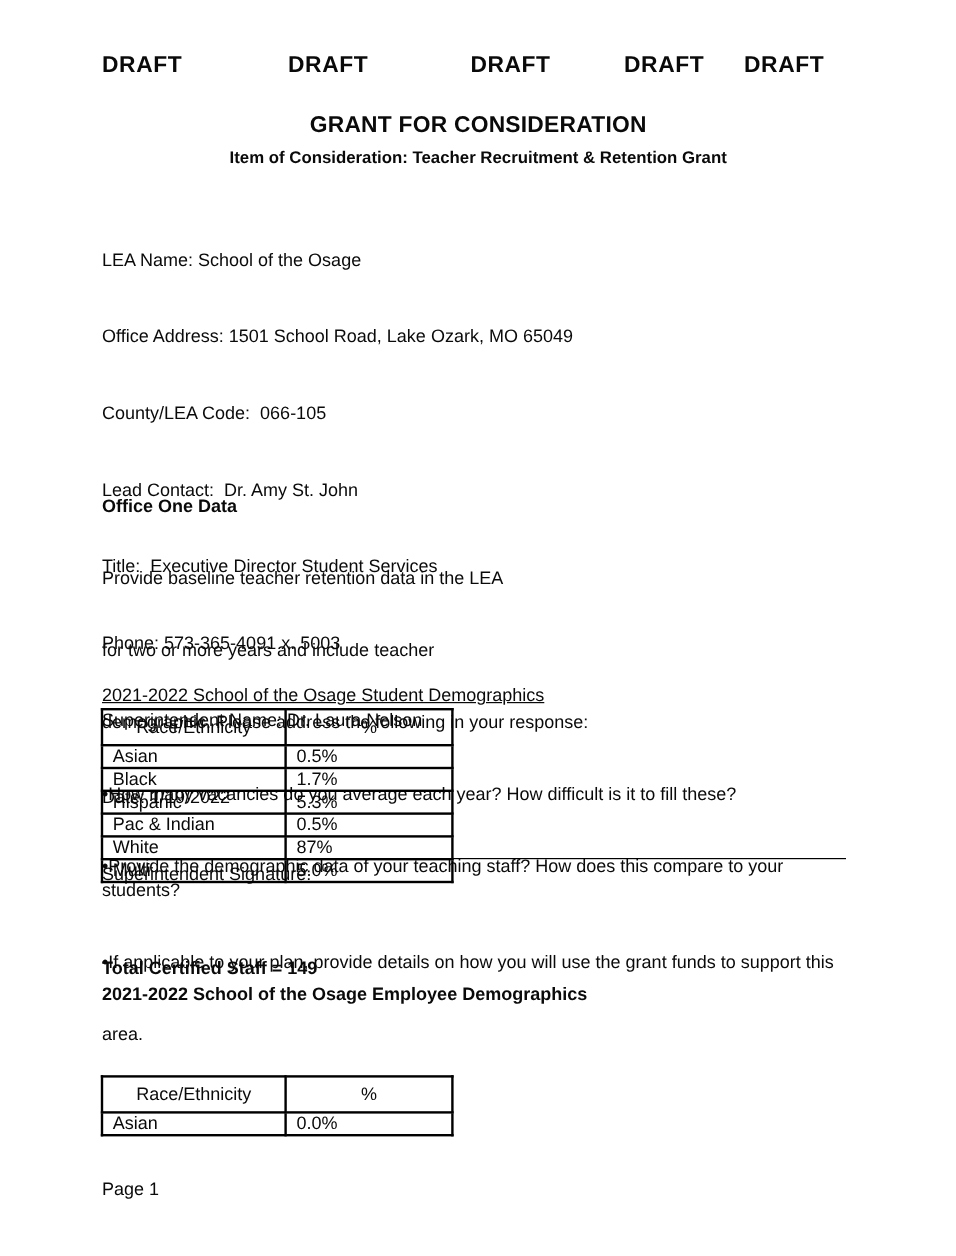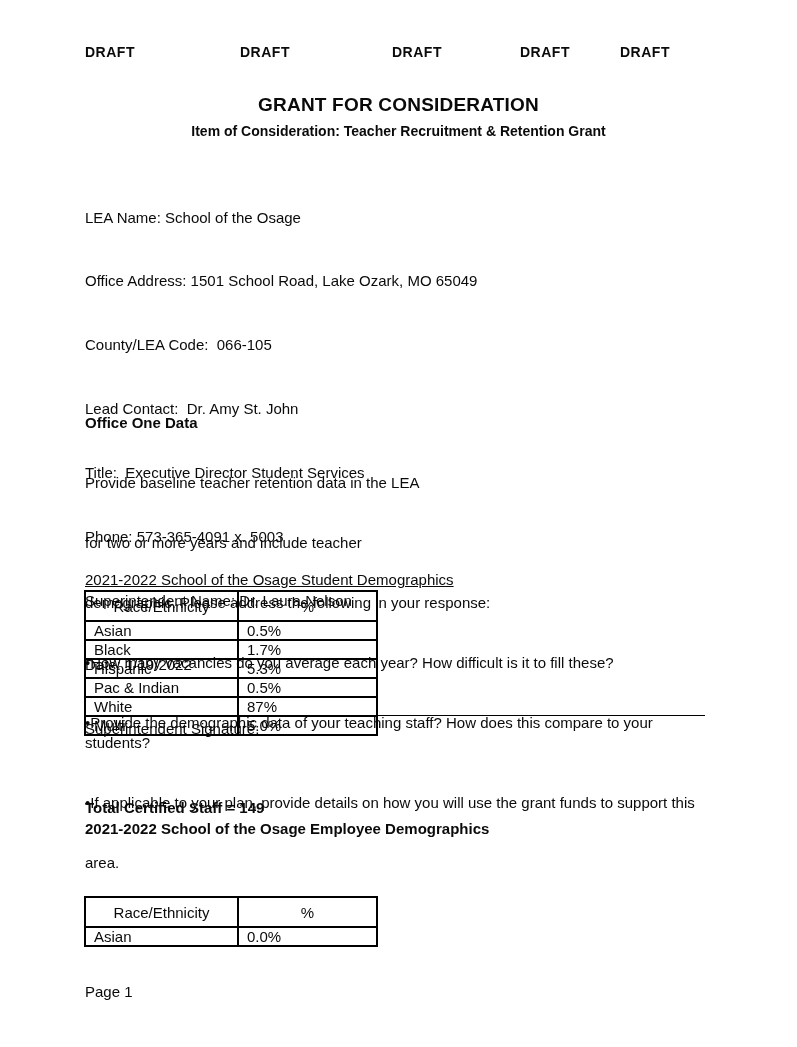--- a/index.html
+++ b/index.html
@@ -13,21 +13,21 @@
     font-family: "Liberation Sans", "DejaVu Sans", sans-serif;
     font-size: 15px;
     overflow: hidden;
   }
 
   
   .draft-row { position: absolute; top: 44px; left: 0; width: 100%; height: 20px; }
   .draft-row span {
     position: absolute;
     font-weight: bold;
-    font-size: 14px;
+    font-size: 19px;
     letter-spacing: 0.5px;
     white-space: nowrap;
   }
   .draft-row span:nth-child(1) { left: 85px; }
   .draft-row span:nth-child(2) { left: 240px; }
   .draft-row span:nth-child(3) { left: 392px; }
   .draft-row span:nth-child(4) { left: 520px; }
   .draft-row span:nth-child(5) { left: 620px; }
 
   .doc-title {

